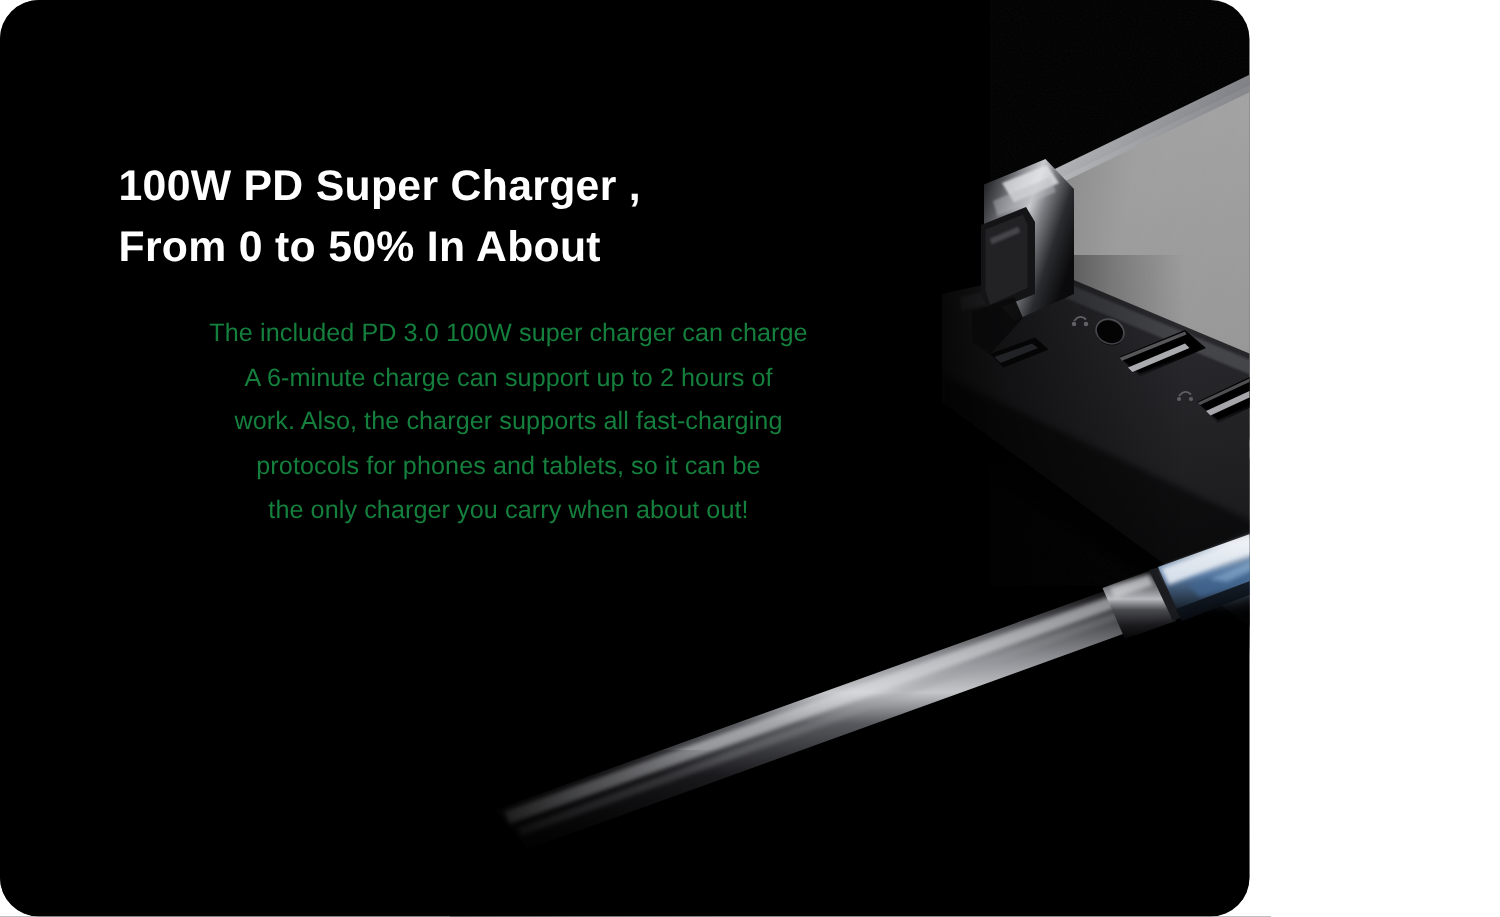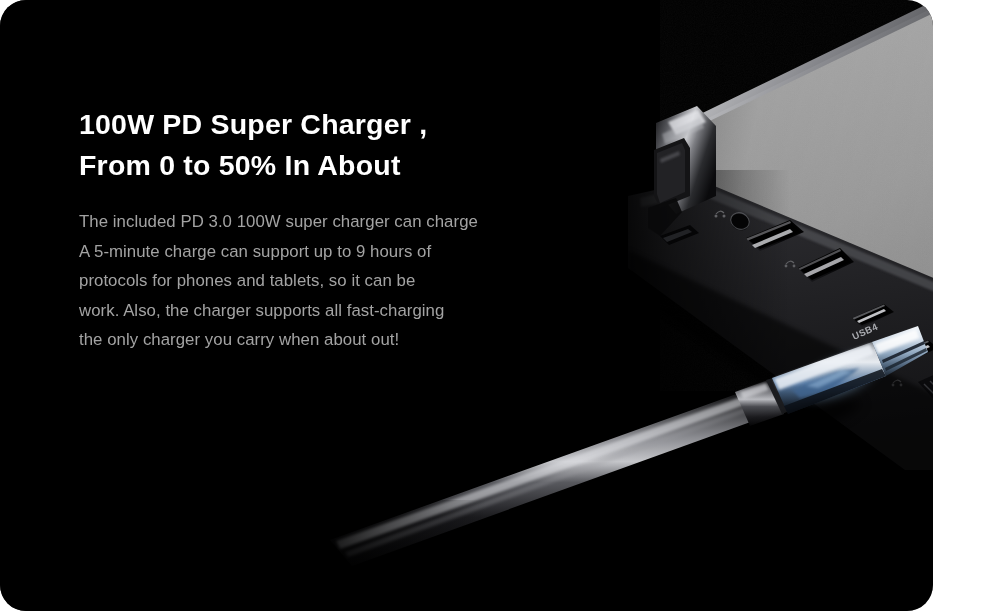--- a/index.html
+++ b/index.html
@@ -1,47 +1,48 @@
 <!DOCTYPE html>
 <html><head>
 <meta charset="utf-8">
 <style>
   html,body{margin:0;padding:0;background:#ffffff;}
   body{width:1000px;height:611px;overflow:hidden;font-family:"Liberation Sans",sans-serif;}
 
   #panel{
     position:relative;
-    width:933px;height:611px;
+    width:833px;height:611px;
     background:#000000;
     border-radius:26px;
     overflow:hidden;
   }
 
   
   #text-block{
     position:absolute;left:79px;top:104px;width:520px;z-index:40;
   }
   .headline{
     color:#ffffff;
     font-family:"Liberation Sans",sans-serif;
     font-weight:700;
     font-size:28.5px;
     line-height:41px;
     letter-spacing:0.2px;
     white-space:pre;
   }
   #body-copy{margin-top:21px;}
   .body-line{
-    color:#a3a3a3;
+    color:#15803d;
     font-family:"Liberation Sans",sans-serif;
     font-weight:400;
     font-size:16.8px;
     line-height:29.6px;
     letter-spacing:0.05px;
     white-space:pre;
+    text-align:center;
   }
 
   
   #laptop{
     position:absolute;left:0;top:0;width:1000px;height:611px;z-index:10;
     pointer-events:none;
   }
   #laptop svg{display:block;}
 
   
@@ -358,21 +359,21 @@
 
   <div id="text-block">
 
     <div>
       <div class="headline">100W PD Super Charger ,</div>
       <div class="headline">From 0 to 50% In About</div>
     </div>
 
     <div id="body-copy">
       <div class="body-line">The included PD 3.0 100W super charger can charge</div>
-      <div class="body-line">A 5-minute charge can support up to 9 hours of</div>
+      <div class="body-line">A 6-minute charge can support up to 2 hours of</div>
+      <div class="body-line">work. Also, the charger supports all fast-charging</div>
       <div class="body-line">protocols for phones and tablets, so it can be</div>
-      <div class="body-line">work. Also, the charger supports all fast-charging</div>
       <div class="body-line">the only charger you carry when about out!</div>
     </div>
 
   </div>
 
 </div>
 
 </body></html>

